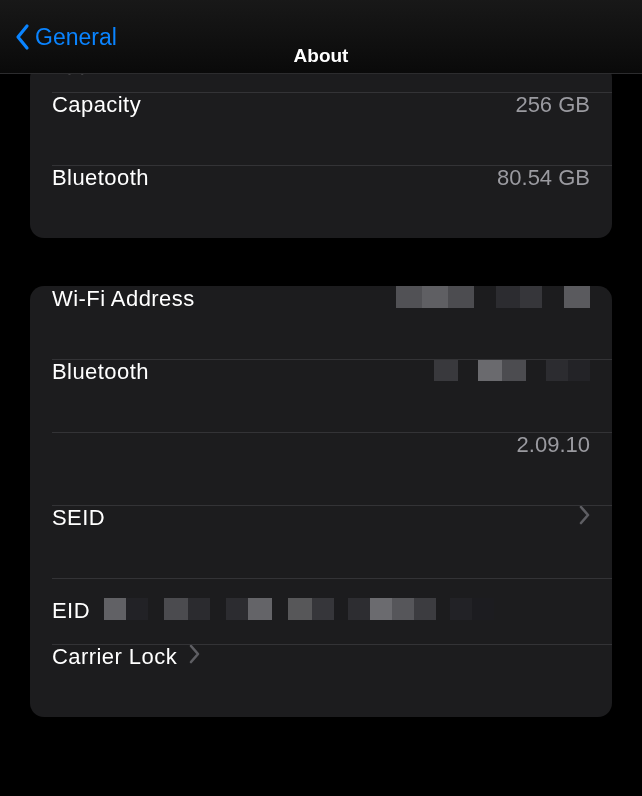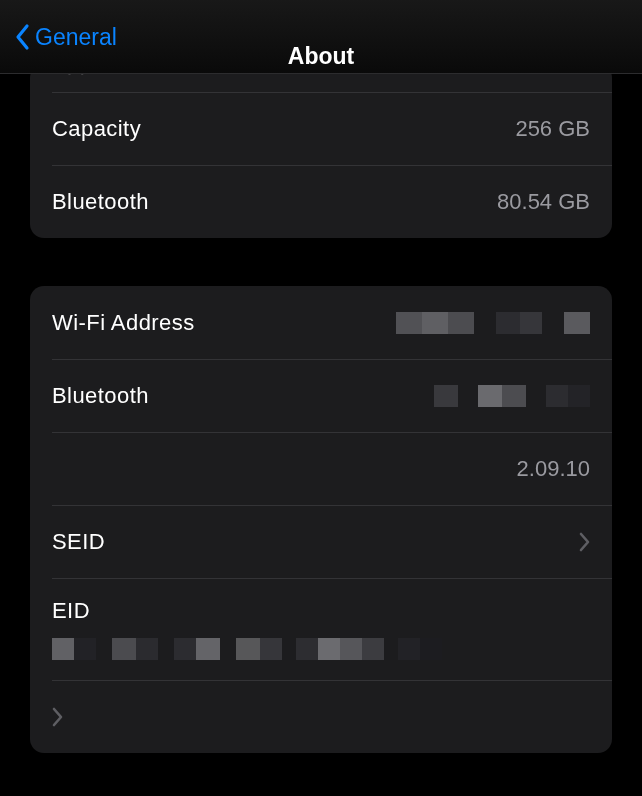--- a/index.html
+++ b/index.html
@@ -20,44 +20,44 @@
       content:""; position:absolute; left:0; right:0; bottom:0; height:1px;
       background:#2c2c2e;
     }
     .back {
       position:absolute; left:14px; top:0; bottom:0;
       display:flex; align-items:center; gap:4px;
       color:#0a84ff;
       font-size:23px;
     }
     .back svg { width:17px; height:28px; fill:none; stroke:#0a84ff; stroke-width:3.2; stroke-linecap:round; stroke-linejoin:round; }
-    .title { font-size:23px; font-weight:600; color:#fff;margin-top:38px; }
+    .title { font-size:19px; font-weight:600; color:#fff;margin-top:38px; }
     .scroll {
       height:734px; overflow:hidden;
       padding:0 30px;
     }
     .group {
       background:#1c1c1e;
       border-radius:14px;
       margin-top:48px;
     }
     .group.first { margin-top:-10px; }
     .row {
-      display:flex; align-items:center;
+      display:flex; align-items:flex-start;
       min-height:73px;
       padding:0 22px;
       font-size:22px;
       position:relative;
       gap:12px;
     }
     .row + .row::before {
       content:""; position:absolute; left:22px; right:0; top:0; height:1px;
       background:#333336;
     }
-    .row.stacked { flex-direction:column; align-items:stretch; min-height:auto; padding:20px 22px; gap:14px; }
+    .row.stacked { flex-direction:row; align-items:stretch; min-height:auto; padding:20px 22px; gap:14px; }
     .row.stacked .label { align-self:flex-start; }
     .label { color:#fff; letter-spacing:0.02em; }
     .value { margin-left:auto; color:#9a9aa0; text-align:right; }
     .chev { width:11px; height:20px; stroke:#5e5e63; stroke-width:2.6; fill:none; stroke-linecap:round; stroke-linejoin:round; }
     .redact { display:flex; gap:0; }
     .redact span { display:inline-block; height:22px; }
   </style>
 </head>
 <body>
 
@@ -148,19 +148,20 @@
           <span style="width:22px;background:#6b6b6f"></span>
             <span style="width:22px;background:#56565a"></span>
             <span style="width:22px;background:#3c3c40"></span>
           <span style="width:14px;background:transparent"></span>
           <span style="width:22px;background:#222226"></span>
             <span style="width:22px;background:#1c1c20"></span>
         </span>
       </span>
     </div>
     <div class="row">
+      <span class="label">Carrier Lock</span>
       <svg class="chev" viewBox="0 0 11 20">
           <polyline points="2,2 9,10 2,18"></polyline>
         </svg>
     </div>
   </div>
 
 </div>
 
 </body></html>

